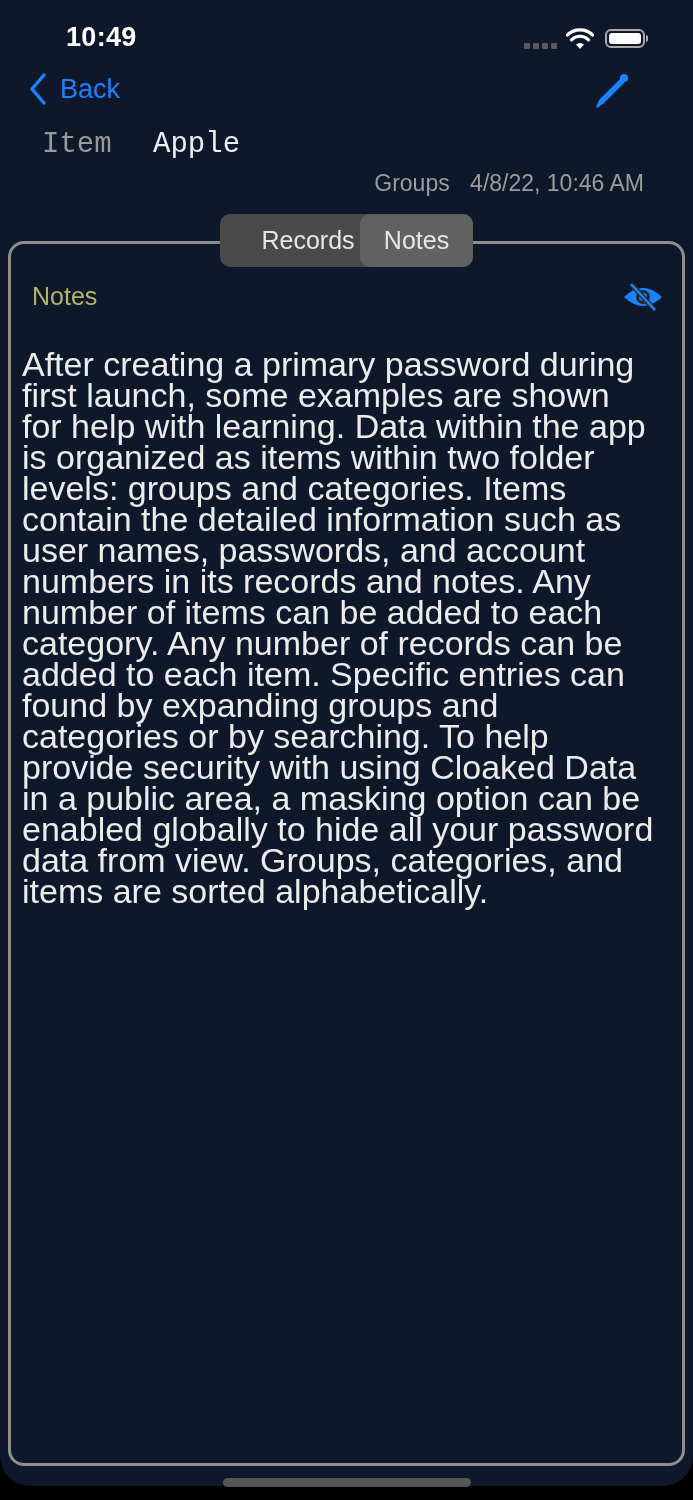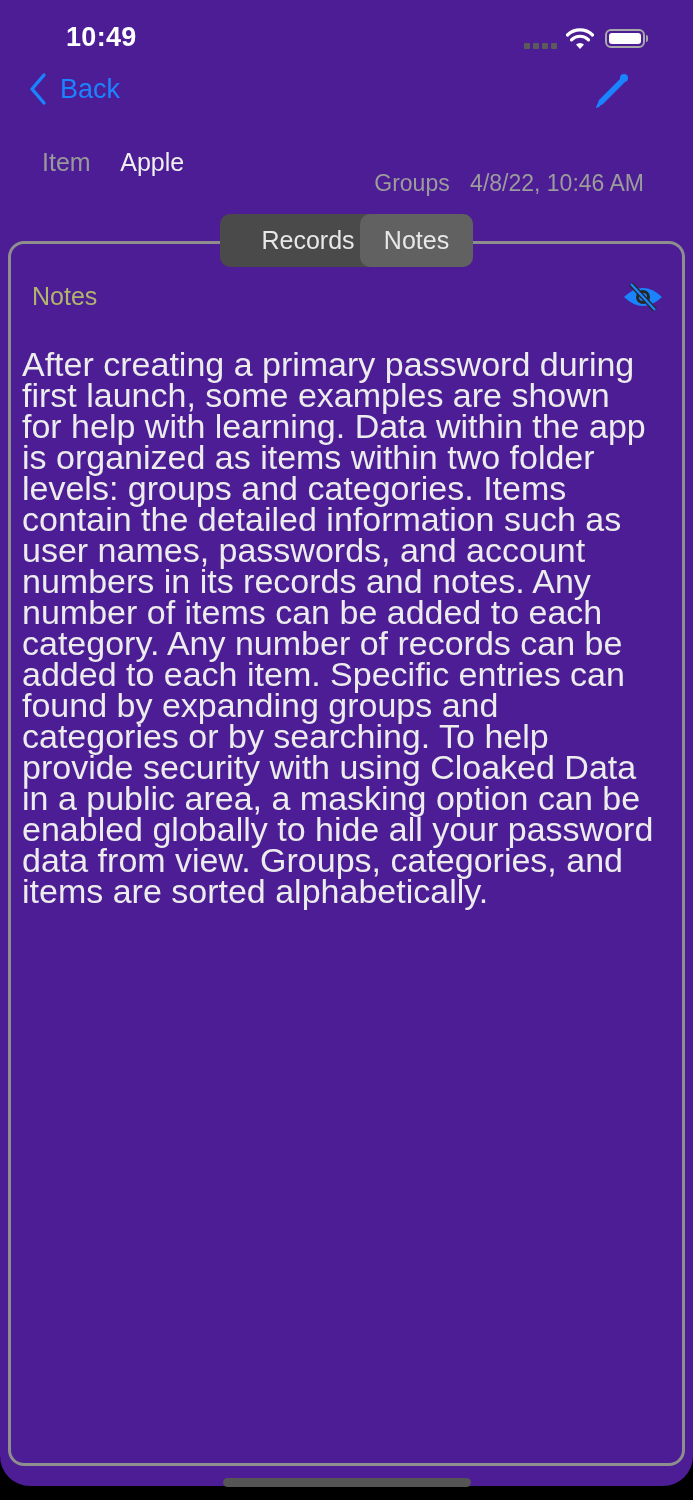--- a/index.html
+++ b/index.html
@@ -1,34 +1,34 @@
 <!DOCTYPE html>
 <html><head>
   <meta charset="utf-8">
   <style>
     html, body { margin: 0; padding: 0; background: #000; }
     body { width: 693px; height: 1500px; position: relative; overflow: hidden;
       font-family: "Liberation Sans", sans-serif; }
     .screen { position: absolute; left: 0; top: 0; width: 693px; height: 1486px;
-      background: #4c1d95; border-radius: 0 0 30px 30px; overflow: hidden; }
+      background: #0f172a; border-radius: 0 0 30px 30px; overflow: hidden; }
     .status-bar { position: absolute; left: 0; top: 0; width: 693px; height: 80px; }
     .time { position: absolute; left: 66px; top: 22px; font-size: 27px; font-weight: bold; color: #fff; letter-spacing: 0.3px; }
     .signal { position: absolute; left: 524px; top: 43px; display: flex; gap: 3px; }
     .signal span { width: 6px; height: 6px; background: #5b5b5b; border-radius: 1px; display: block; }
     .wifi { position: absolute; left: 566px; top: 28px; width: 28px; height: 22px; }
     .battery { position: absolute; left: 605px; top: 29px; width: 40px; height: 19px; border: 2px solid #a8a8a8; border-radius: 6px; box-sizing: border-box; padding: 2px; }
     .battery .fill { width: 100%; height: 100%; background: #fff; border-radius: 3px; }
     .battery-cap { position: absolute; left: 646px; top: 35px; width: 2px; height: 7px; background: #a8a8a8; border-radius: 0 2px 2px 0; }
 
     .nav { position: absolute; left: 0; top: 66px; width: 693px; height: 50px; text-align: center; }
     .back-button { position: absolute; left: 28px; top: 6px; display: flex; align-items: center; color: #1a84ff; font-size: 27px; cursor: pointer; }
     .back-button svg { margin-right: 12px; }
     .edit-button { position: absolute; left: 588px; top: 4px; width: 44px; height: 44px; cursor: pointer; }
 
-    .item-row { position: absolute; left: 42px; top: 148px; font-size: 25px; }
+    .item-row { position: absolute; left: 42px; top: 128px; font-size: 29px; font-family: Liberation Mono, monospace; }
     .item-label { color: #999; margin-right: 24px; }
     .item-value { color: #efefef; }
     .created-row { position: absolute; right: 49px; top: 170px; font-size: 23px; color: #9c9c9c; }
     .created-row .date { margin-left: 14px; }
 
     .panel { position: absolute; left: 8px; top: 241px; width: 677px; height: 1225px;
       border: 3px solid #8e8e8e; border-radius: 16px; box-sizing: border-box; }
     .segmented { position: absolute; left: 220px; top: 214px; width: 253px; height: 53px;
       background: #4a4a4a; border-radius: 10px; display: flex; z-index: 2; }
     .seg { height: 53px; display: flex; align-items: center; justify-content: center; font-size: 25px; color: #e8e8e8; cursor: pointer; border-radius: 10px; box-sizing: border-box; }

